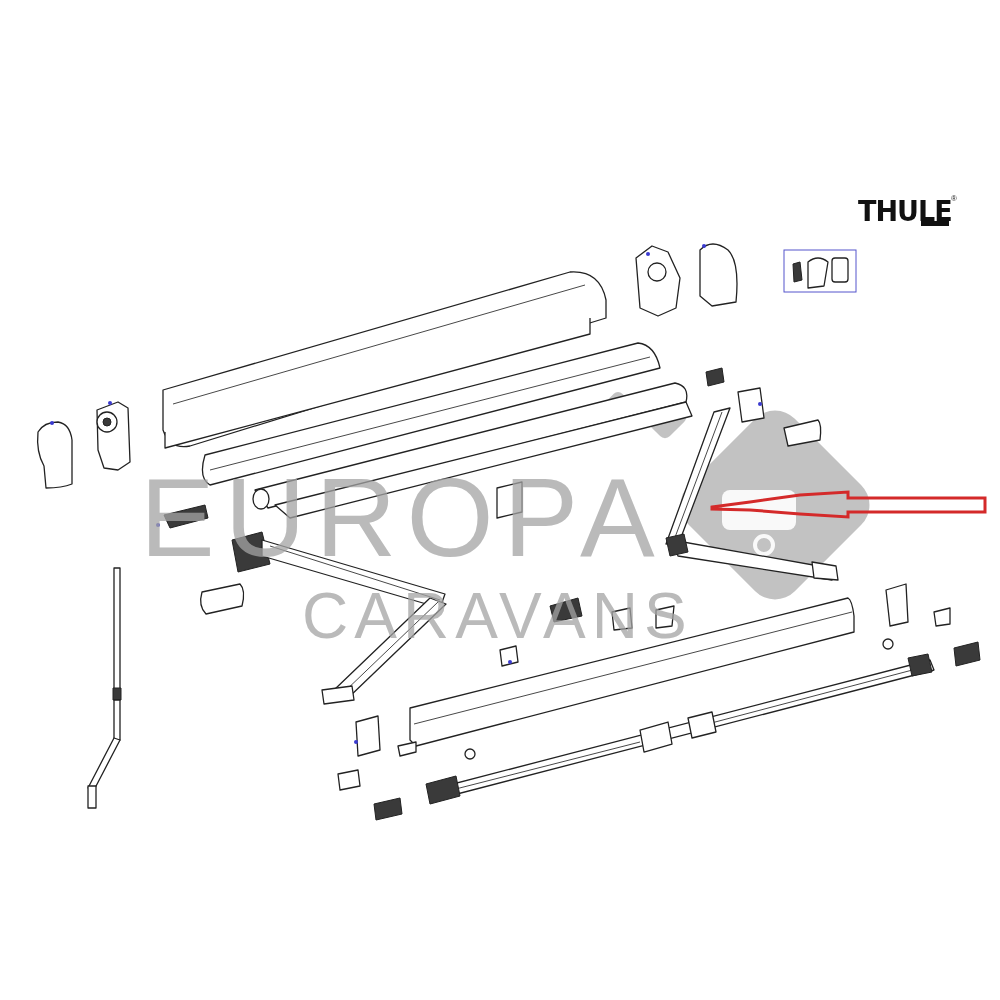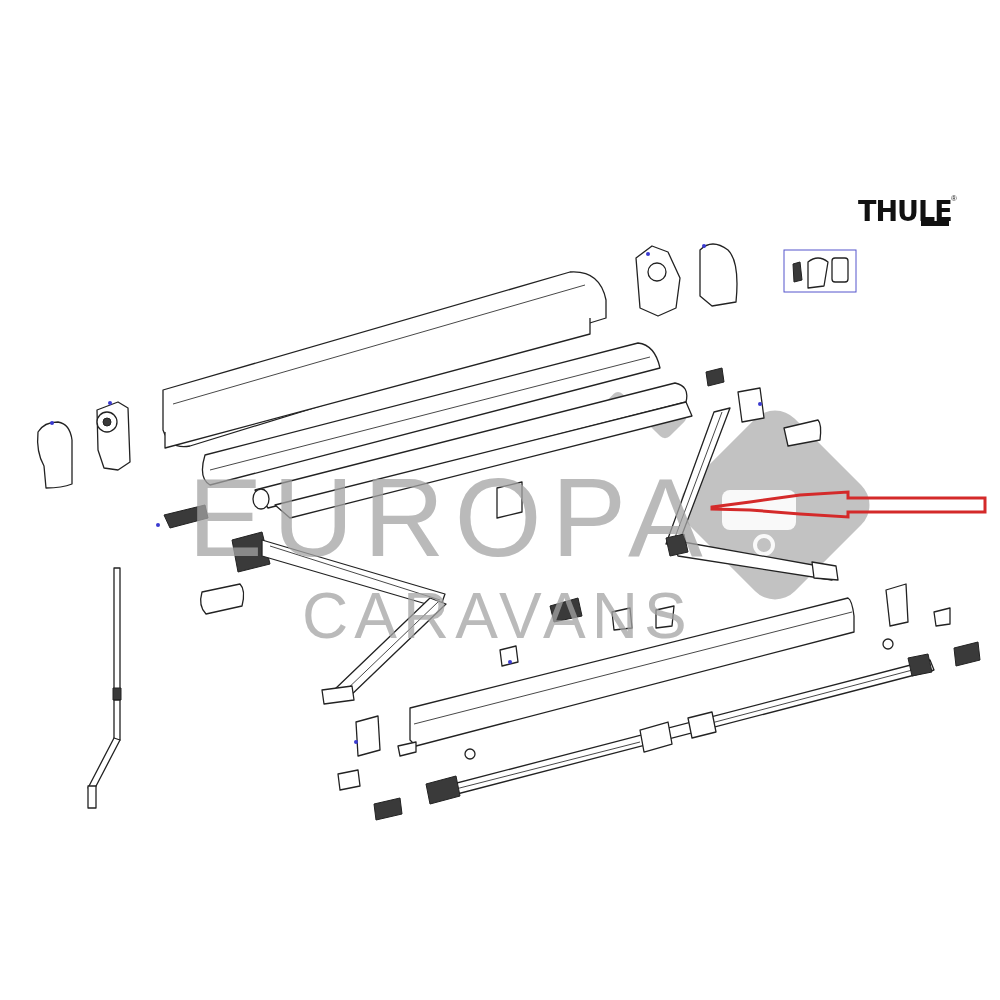--- a/index.html
+++ b/index.html
@@ -7,21 +7,21 @@
   #diagram { position:absolute; left:0; top:0; width:1000px; height:1000px; }
   .ln { fill:#ffffff; stroke:#222; stroke-width:1.3; stroke-linejoin:round; }
   .thin { fill:none; stroke:#333; stroke-width:0.9; }
   .dark { fill:#3a3a3a; stroke:#222; stroke-width:1; }
   .blue { fill:#3a3ad0; stroke:none; }
   .wm-shape { fill:#8f8f8f; opacity:0.55; }
   .brand { position:absolute; left:858px; top:196px; font-family:"DejaVu Sans", sans-serif; font-weight:bold; font-size:27px; letter-spacing:-1px; color:#111; transform:scaleY(1.05); }
   .brand-reg { position:absolute; left:951px; top:194px; font-size:8px; color:#222; font-family:"Liberation Sans", sans-serif; }
   .brand-sub { position:absolute; left:921px; top:221px; width:28px; height:5px; background:#111; }
   .wm-text { position:absolute; color:#a4a4a4; opacity:0.75; font-family:"Liberation Sans", sans-serif; font-weight:normal; white-space:nowrap; }
-  .wm-1 { left:140px; top:462px; font-size:112px; letter-spacing:10px; line-height:1;margin-left:48px; }
+  .wm-1 { left:140px; top:462px; font-size:112px; letter-spacing:10px; line-height:1; }
   .wm-2 { left:302px; top:584px; font-size:64px; letter-spacing:6px; line-height:1; }
 </style>
 </head>
 <body>
 
 <svg id="diagram" viewBox="0 0 1000 1000" xmlns="http://www.w3.org/2000/svg">
 
   <g>
     <rect class="wm-shape" x="700" y="430" width="150" height="150" rx="28" transform="rotate(45 775 505)"></rect>
     <rect class="wm-shape" x="648" y="400" width="34" height="34" rx="7" transform="rotate(45 665 417)"></rect>

